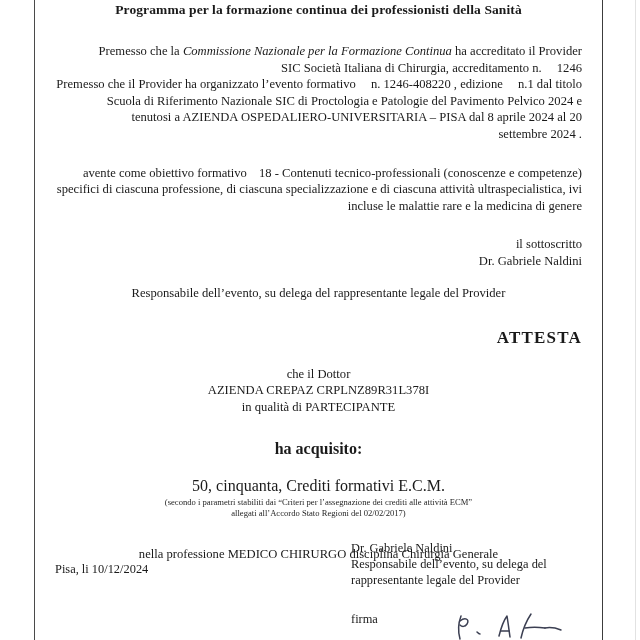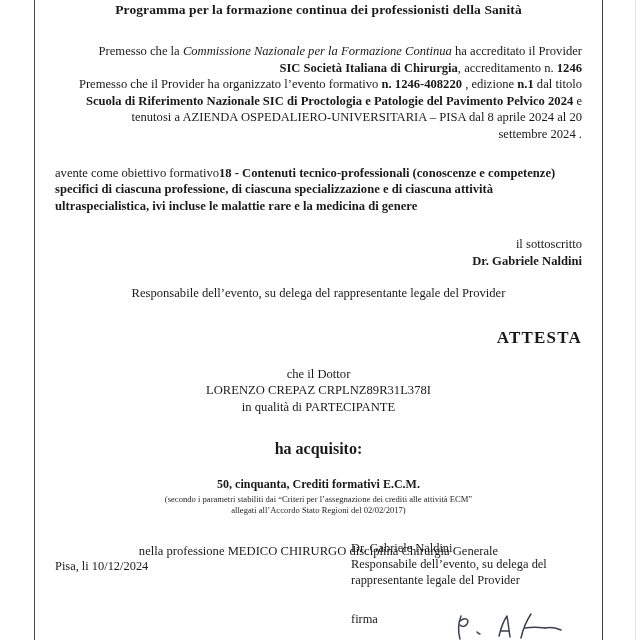--- a/index.html
+++ b/index.html
@@ -75,21 +75,21 @@
   }
 
   .premessa {
     margin-top: 24px;
     text-align: right;
   }
   .premessa .line { white-space: normal; }
 
   .obiettivo {
     margin-top: 22px;
-    text-align: left;
+    text-align: right;
   }
 
   .sottoscritto {
     margin-top: 22px;
     text-align: right;
     line-height: 16.4px;
   }
 
   .delega {
     margin-top: 16px;
@@ -113,22 +113,22 @@
   .ha-acquisito {
     margin-top: 25px;
     text-align: center;
     font-weight: bold;
     font-size: 16px;
   }
 
   .crediti {
     margin-top: 19px;
     text-align: center;
-    font-weight: bold;
-    font-size: 12px;
+    font-weight: normal;
+    font-size: 16px;
   }
 
   .crediti-nota {
     margin-top: 2px;
     text-align: center;
     font-size: 8.6px;
     line-height: 11.4px;
     color: #1f1f1f;
   }
 
@@ -157,21 +157,21 @@
   }
   .signature-ink {
     position: absolute;
     left: 455px;
     top: 612px;
     width: 150px;
     height: 30px;
     overflow: hidden;
   }
 
-  b, strong { font-weight: bold; }
+  b, strong { font-weight: normal; margin-left: 12px; }
   i, em { font-style: italic; }
 </style>
 </head>
 <body>
 
 <div class="page-canvas">
 
   <div class="rule-left"></div>
   <div class="rule-right"></div>
   <div class="rule-far-right"></div>
@@ -200,21 +200,21 @@
       <div>il sottoscritto</div>
       <div><b>Dr. Gabriele Naldini</b></div>
     </div>
 
     <div class="block delega">Responsabile dell’evento, su delega del rappresentante legale del Provider</div>
 
     <div class="attesta">ATTESTA</div>
 
     <div class="block partecipante">
       <div>che il Dottor</div>
-      <div>LORENZO CREPAZ CRPLNZ89R31L378I</div>
+      <div>AZIENDA CREPAZ CRPLNZ89R31L378I</div>
       <div>in qualità di PARTECIPANTE</div>
     </div>
 
     <div class="ha-acquisito">ha acquisito:</div>
 
     <div class="crediti">50, cinquanta, Crediti formativi E.C.M.</div>
 
     <div class="crediti-nota">
       <div>(secondo i parametri stabiliti dai “Criteri per l’assegnazione dei crediti alle attività ECM”</div>
       <div>allegati all’Accordo Stato Regioni del 02/02/2017)</div>

